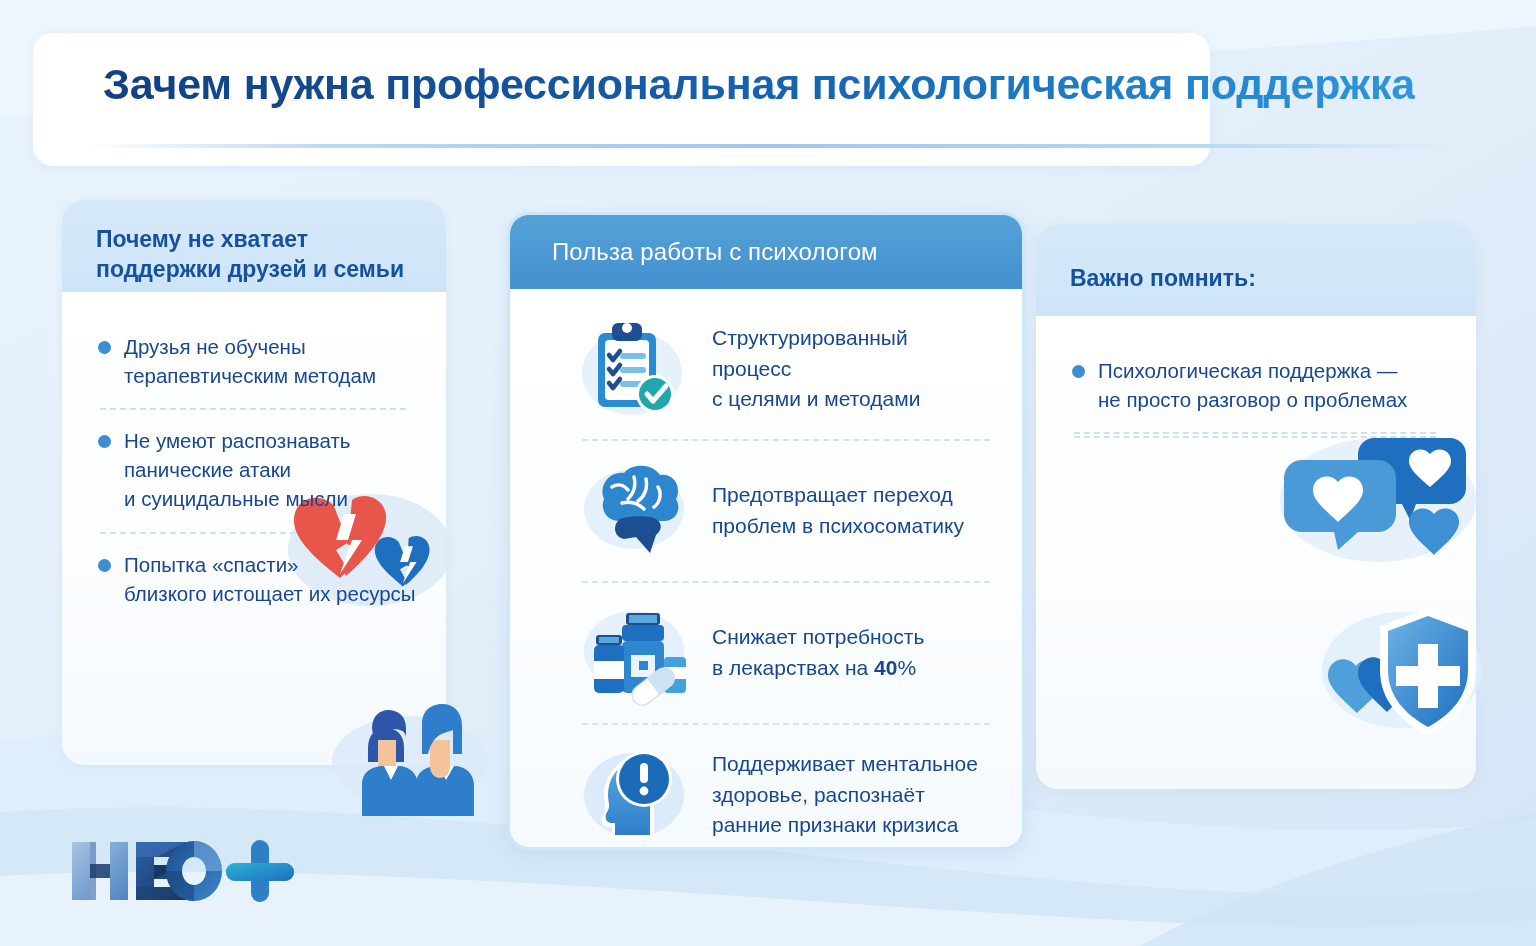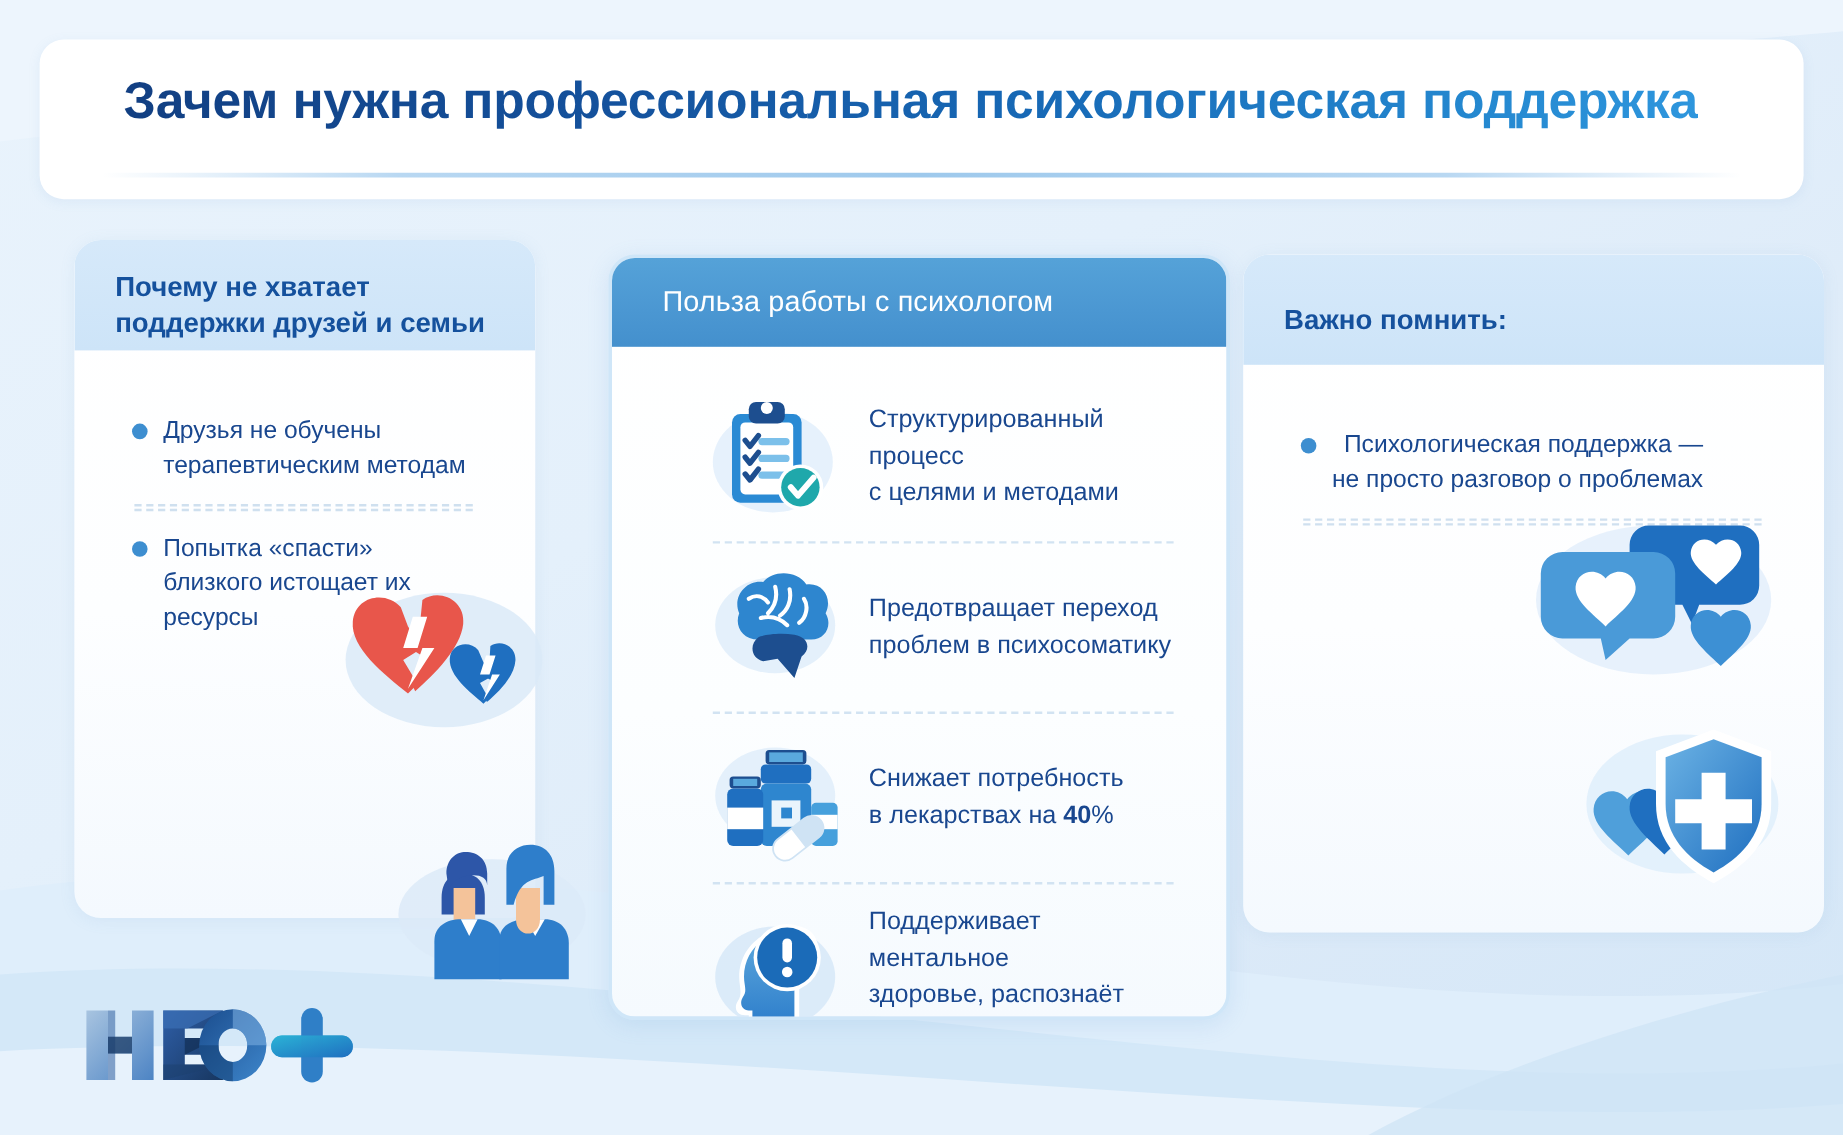--- a/index.html
+++ b/index.html
@@ -20,21 +20,21 @@
     overflow: hidden;
   }
 
   
   .bg-waves { position: absolute; inset: 0; pointer-events: none; }
 
   
   .header-card {
     position: absolute;
     left: 33px; top: 33px;
-    width: 1470px; height: 133px;
+    width: 1177px; height: 133px;
     background: #ffffff;
     border-radius: 20px;
     box-shadow: 0 2px 10px rgba(110,160,210,0.10);
   }
   .page-title {
     position: absolute;
     left: 70px; top: 27px;
     font-size: 43px;
     font-weight: 700;
     letter-spacing: -0.2px;
@@ -57,21 +57,21 @@
   .col {
     position: absolute;
     border-radius: 22px;
     overflow: hidden;
   }
   .col-side {
     background: linear-gradient(180deg, #ffffff 0%, #fdfeff 55%, #f4f9fe 100%);
     box-shadow: 0 2px 12px rgba(120,165,210,0.10);
   }
   .col-left  { left: 62px;   top: 200px; width: 384px; height: 565px; }
-  .col-right { left: 1036px; top: 212px; width: 484px; height: 565px; text-align: right; }
+  .col-right { left: 1036px; top: 224px; width: 440px; height: 565px; }
 
   .col-mid {
     left: 507px; top: 212px; width: 518px; height: 638px;
     background: linear-gradient(180deg, #ffffff 0%, #fcfeff 60%, #f5fafe 100%);
     border: 3px solid #cfe6f8;
     box-shadow: 0 4px 18px rgba(105,160,215,0.16);
   }
 
   .col-head-side {
     height: 92px;
@@ -92,21 +92,21 @@
     display: flex; align-items: center;
     padding-left: 42px;
   }
   .col-head-mid .h-text {
     font-size: 24px;
     font-weight: 400;
     color: #ffffff;
     letter-spacing: .1px;
   }
 
-  .col-body { position: relative; padding: 12px; }
+  .col-body { position: relative; padding: 0; }
 
   
   .blist { position: relative; padding: 26px 26px 0 26px; }
   .bitem {
     position: relative;
     display: flex;
     gap: 13px;
     padding: 14px 4px 16px 10px;
   }
   .bdot {
@@ -190,20 +190,26 @@
     <div class="col-body">
       <div class="blist">
 
         <div class="bitem">
           <span class="bdot"></span>
           <span class="btext">Друзья не обучены
 терапевтическим методам</span>
         </div>
         <div class="dashed"></div>
 
+        <div class="bitem">
+          <span class="bdot"></span>
+          <span class="btext">Не умеют распознавать
+панические атаки
+и суицидальные мысли</span>
+        </div>
         <div class="dashed"></div>
 
         <div class="bitem">
           <span class="bdot"></span>
           <span class="btext">Попытка «спасти»
 близкого истощает их ресурсы</span>
         </div>
 
       </div>
     </div>

